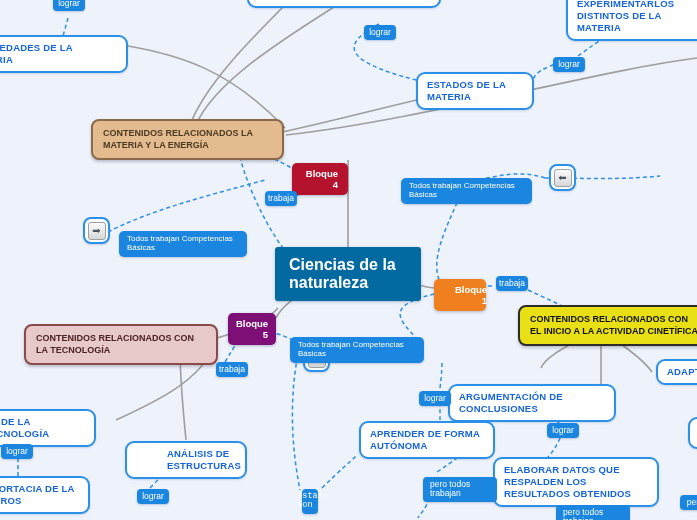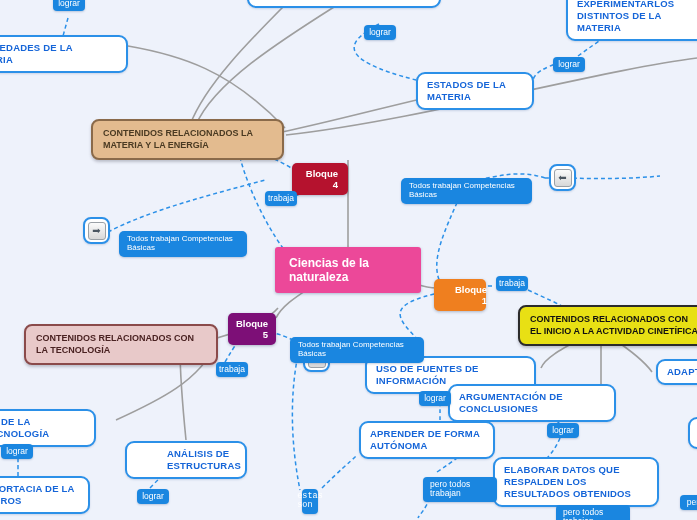--- a/index.html
+++ b/index.html
@@ -52,24 +52,24 @@
     border-radius:5px;
     font-size:8px;
     padding:4px 8px;
     line-height:1.1;
     box-shadow:0 1px 2px rgba(30,70,130,.25);
     justify-content:center;
   }
 
   
   .n-center{
-    background:#ec4899;
+    background:#0369a1;
     color:#ffffff;
     font-weight:bold;
-    font-size:12px;
+    font-size:16px;
     border-radius:3px;
     padding:9px 14px;
     justify-content:center;
     box-shadow:0 1px 3px rgba(20,60,110,.3);
   }
 
   
   .n-bloque{
     color:#ffffff;
     font-weight:bold;
@@ -220,23 +220,20 @@
   </div>
 
   <div class="node n-leaf" style="left:-27px;top:476px;width:117px;">
     <span>MPORTACIA DE LA LIGROS</span>
   </div>
 
   <div class="node n-leaf" style="left:125px;top:441px;width:122px;padding-left:40px;">
     <span>ANÁLISIS DE ESTRUCTURAS</span>
   </div>
 
-  <div class="node n-leaf" style="left:365px;top:356px;width:171px;">
-    <span>USO DE FUENTES DE INFORMACIÓN</span>
-  </div>
 
   <div class="node n-leaf" style="left:448px;top:384px;width:168px;">
     <span>ARGUMENTACIÓN DE CONCLUSIONES</span>
   </div>
 
   <div class="node n-leaf" style="left:359px;top:421px;width:136px;">
     <span>APRENDER DE FORMA AUTÓNOMA</span>
   </div>
 
   <div class="node n-leaf" style="left:493px;top:457px;width:166px;">

